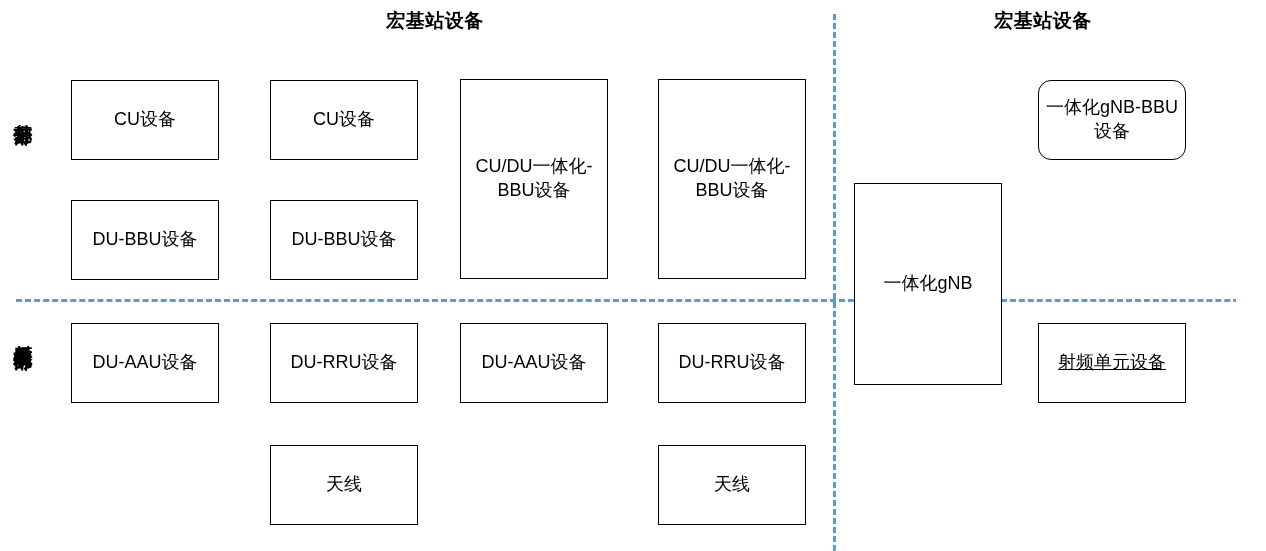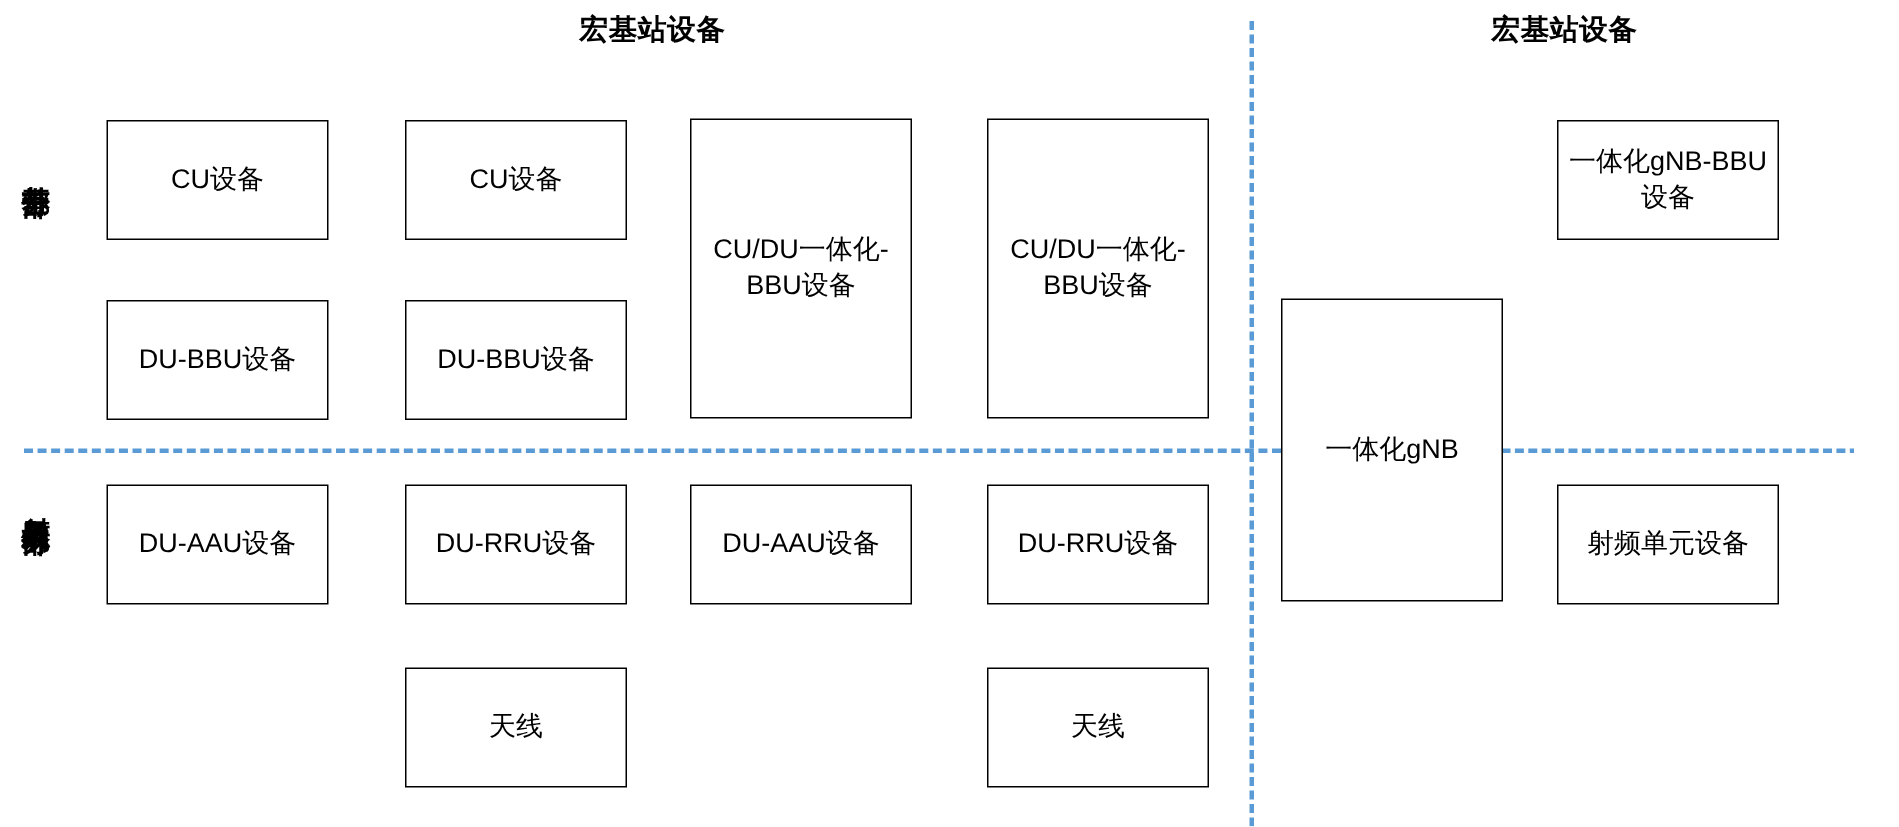--- a/index.html
+++ b/index.html
@@ -141,26 +141,26 @@
   </div>
 
   <div class="box" style="left:658px; top:323px; width:148px; height:80px;">
     <span>DU-RRU设备</span>
   </div>
 
   <div class="box" style="left:658px; top:445px; width:148px; height:80px;">
     <span>天线</span>
   </div>
 
-  <div class="box" style="left:854px; top:199px; width:148px; height:202px;">
+  <div class="box" style="left:854px; top:183px; width:148px; height:202px;">
     <span>一体化gNB</span>
   </div>
 
-  <div class="box" style="left:1038px; top:80px; width:148px; height:80px;">
+  <div class="box" style="left:1038px; top:80px; width:148px; height:80px;border-radius:13px;">
     <span>一体化gNB-BBU设备</span>
   </div>
 
 
-  <div class="box" style="left:1038px; top:323px; width:148px; height:80px;">
+  <div class="box" style="left:1038px; top:323px; width:148px; height:80px;text-decoration:underline;">
     <span>射频单元设备</span>
   </div>
 
 </div>
 
 </body></html>

